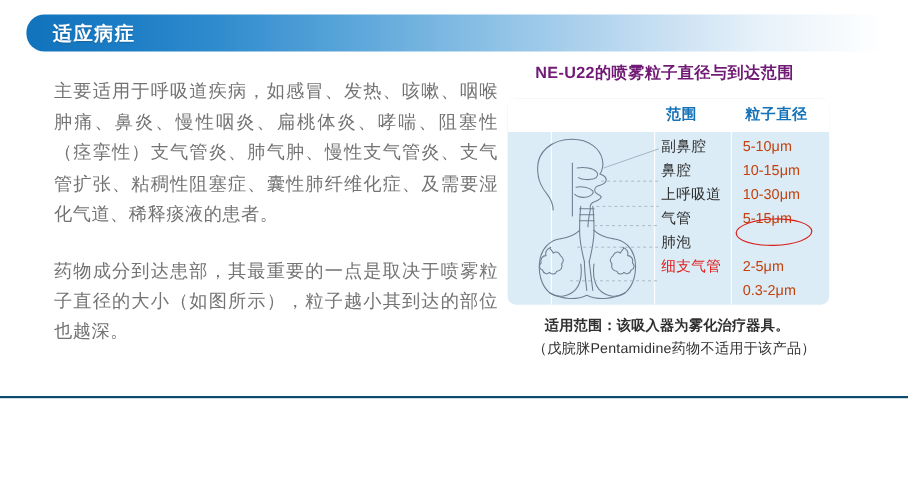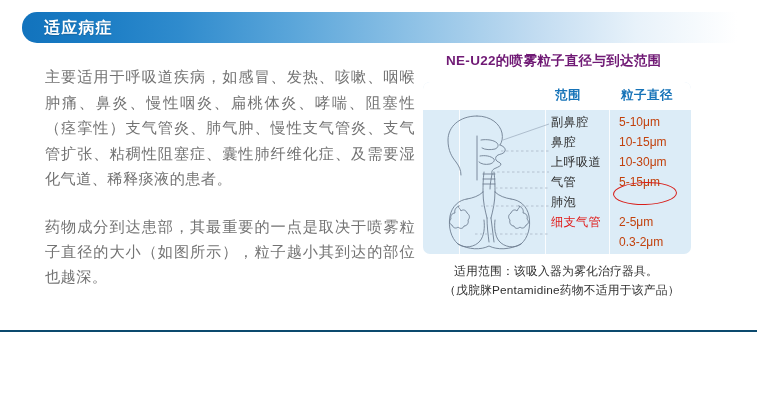--- a/index.html
+++ b/index.html
@@ -219,20 +219,21 @@
     top: 264px;
     width: 300px;
     z-index: 3;
   }
   .caption .c1 {
     font-size: 11.8px;
     color: #2f2f2f;
     letter-spacing: 0.2px;
     white-space: nowrap;
     padding-left: 10px;
+    font-weight: bold;
   }
   .caption .c2 {
     font-size: 11.8px;
     color: #2f2f2f;
     letter-spacing: 0.2px;
     white-space: nowrap;
     margin-top: 3px;
   }
 
   

